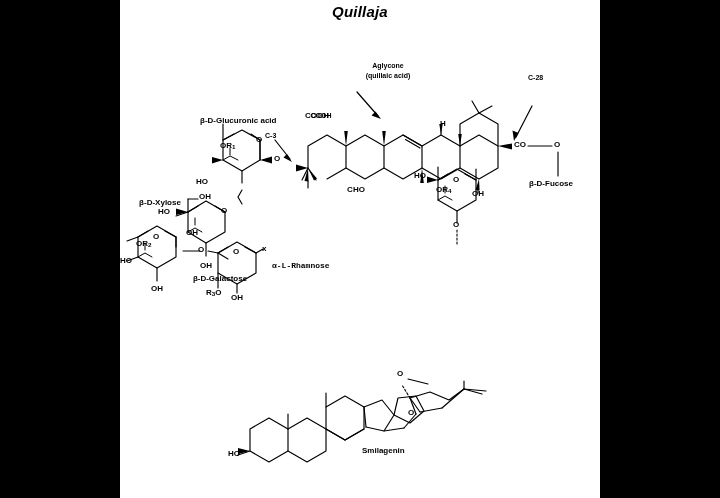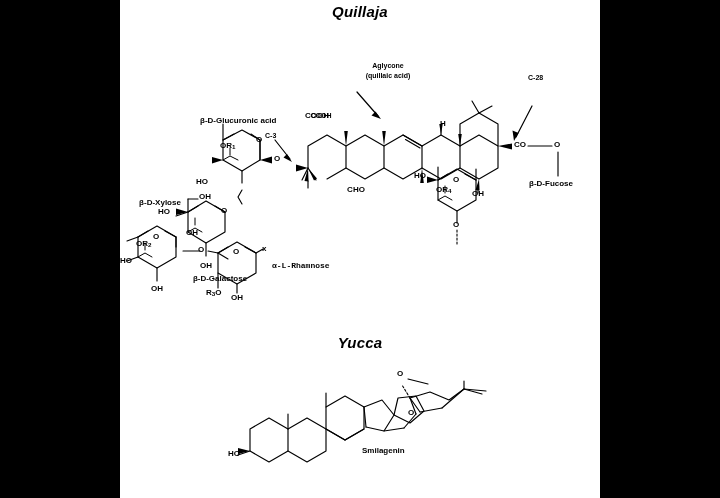--- a/index.html
+++ b/index.html
@@ -41,21 +41,20 @@
 <body>
 
 <div id="stage">
 
   <div class="bar" id="bar-left"></div>
   <div class="bar" id="bar-right"></div>
 
   <div id="canvas">
 
     <div class="title" id="title-quillaja">Quillaja</div>
-    <div class="title" id="title-yucca">Yucca</div>
 
     <svg class="struct" id="quillaja-svg" viewBox="0 0 480 498">
 
       <polyline points="188,168 188,146 207,135 226,146 226,168 207,179"></polyline>
 
       <polyline points="226,146 245,135 264,146 264,168 245,179 226,168"></polyline>
 
       <polyline points="264,146 283,135 302,146 302,168 283,179 264,168"></polyline>
       <line x1="283" y1="135" x2="302" y2="146"></line>
       <line x1="285.5" y1="139.5" x2="300" y2="148"></line>

